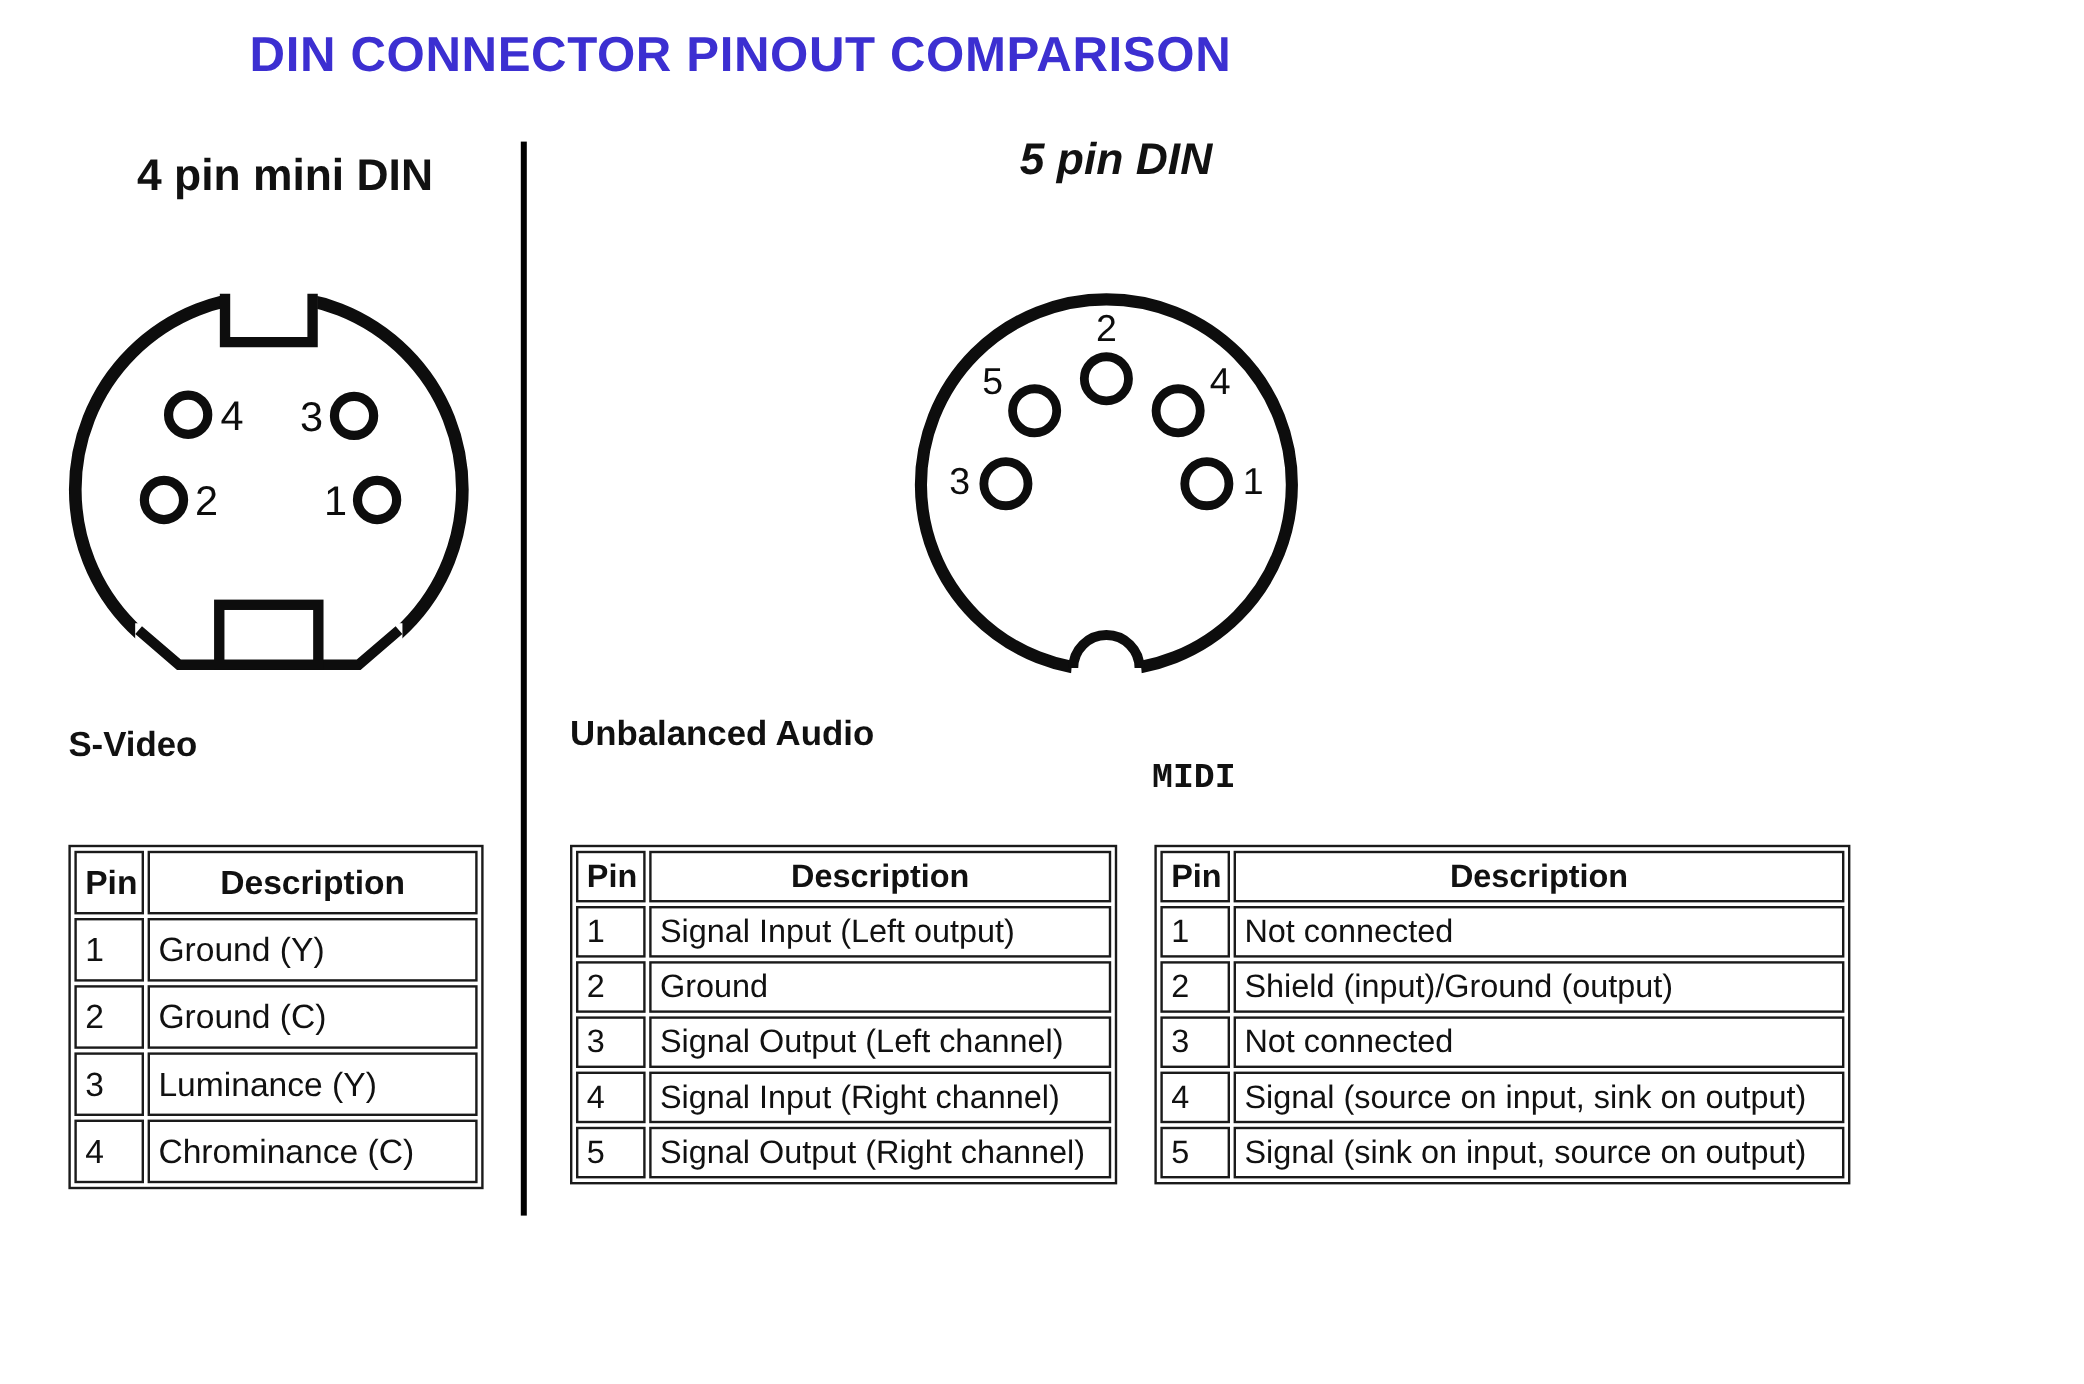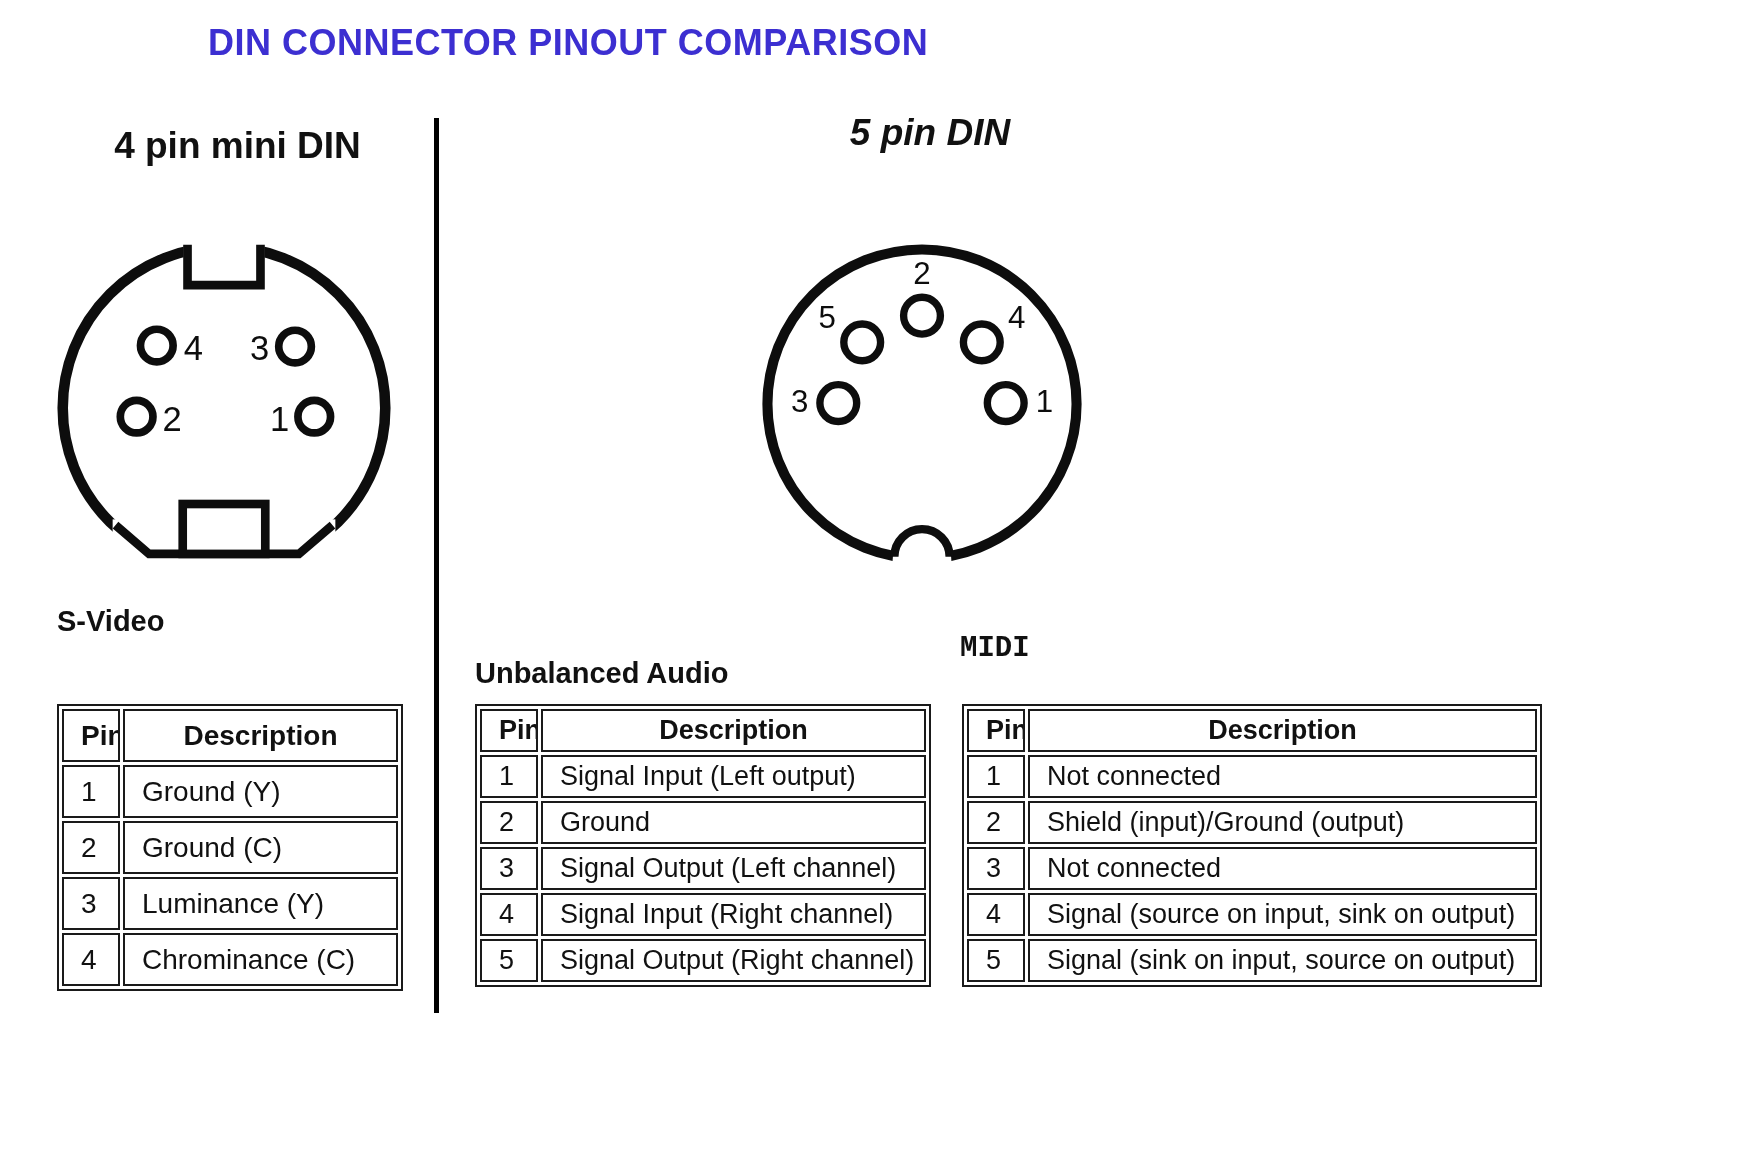--- a/index.html
+++ b/index.html
@@ -1,42 +1,42 @@
 <!DOCTYPE html>
 <html style="--accent: #3c2fd1;"><head>
 <meta charset="utf-8">
 <style>
   * { margin:0; padding:0; box-sizing:border-box; }
   html,body { background:#ffffff; }
   body { font-family:"Liberation Sans", sans-serif; color:#111; }
   .page { position:relative; width:1737px; height:1153px; background:#fff; overflow:hidden; }
 
-  .title { position:absolute; left:208px; top:22px; font-size:36px; font-weight:700;
+  .title { position:absolute; left:208px; top:22px; font-size:41px; font-weight:700;
            color:var(--accent,#3c2fd1); letter-spacing:.5px; }
 
   .col-heading { position:absolute; font-size:37px; font-weight:600; color:#111; text-align:center; }
   #heading-left  { left:40px;  top:125px; width:395px; }
   #heading-right { left:700px; top:112px; width:460px;font-style:italic; }
 
   .divider { position:absolute; left:434px; top:118px; width:5px; height:895px; background:#000; }
 
   svg.connector { position:absolute; }
   #svg-mini { left:32px;  top:216px; width:384px; height:384px; }
   #svg-din5 { left:738px; top:220px; width:368px; height:368px; }
   svg text { font-family:"Liberation Sans", sans-serif; fill:#0d0d0d; }
 
   .conn-label { position:absolute; font-size:29px; font-weight:700; color:#111; }
   #label-svideo { left:57px;  top:605px; }
-  #label-ua     { left:475px; top:657px; }
+  #label-ua     { left:475px; top:596px; }
   #label-midi   { left:960px; top:632px;font-family:Liberation Mono, monospace; }
 
   table.pinout { position:absolute; border-collapse:separate; border-spacing:3px;
                  border:2px solid #1a1a1a; background:#fff; table-layout:fixed; }
   table.pinout th, table.pinout td { border:2px solid #1a1a1a; font-size:27px;
-                 padding:2px 17px; text-align:left; vertical-align:middle;
+                 padding:2px 7px; text-align:left; vertical-align:middle;
                  white-space:nowrap; overflow:hidden; }
   table.pinout th { font-weight:700; text-align:center; }
   td.pin-col, th.pin-col { width:58px; }
 
   #table-svideo { left:57px;  top:704px; width:346px; }
   #table-svideo th, #table-svideo td { height:53px; font-size:28px; }
   #table-ua   { left:475px; top:704px; width:456px; }
   #table-midi { left:962px; top:704px; width:580px; }
   #table-ua th, #table-ua td, #table-midi th, #table-midi td { height:43px; }
 </style>

